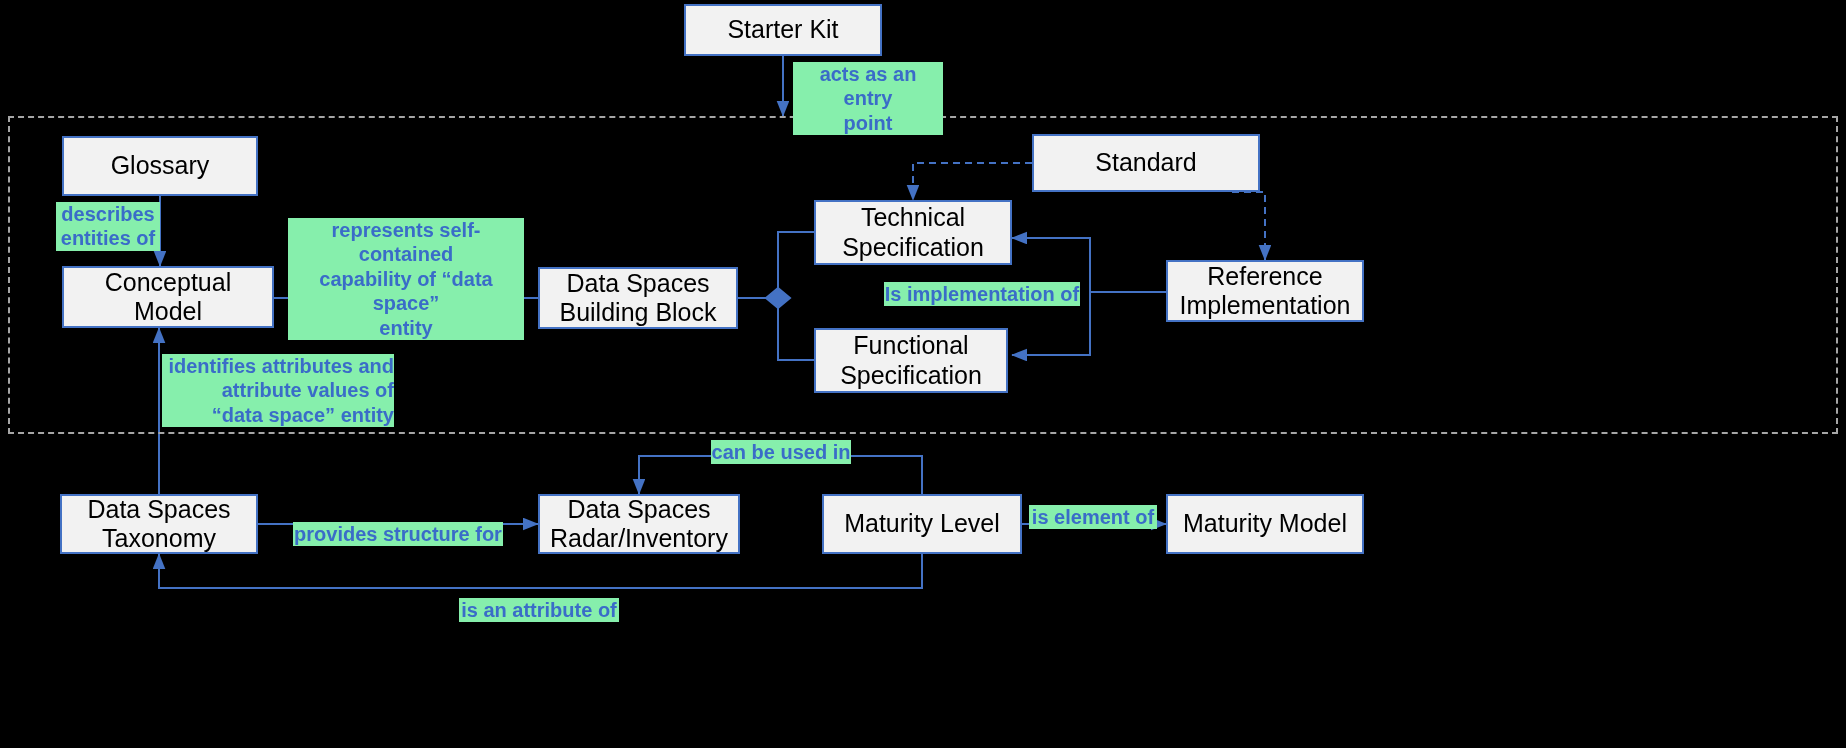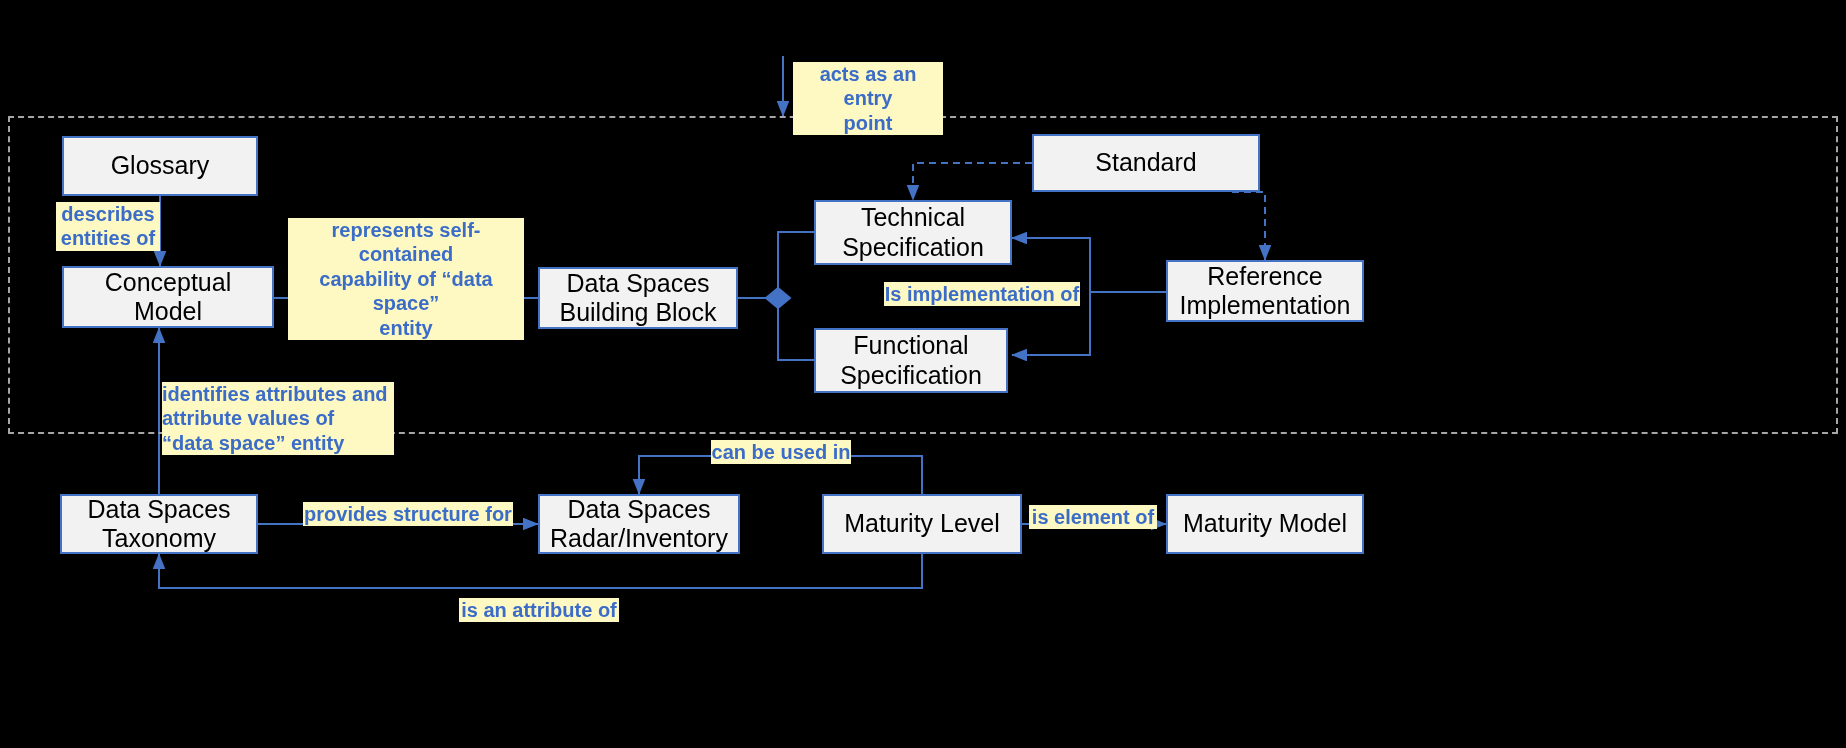--- a/index.html
+++ b/index.html
@@ -40,24 +40,24 @@
   }
   .edge-label {
     position: absolute;
     color: #3a6cc8;
     font-size: 20px;
     font-weight: bold;
     line-height: 1.22;
     font-family: "Liberation Sans", sans-serif;
     white-space: pre-line;
     z-index: 4;
-    background: #fef9c3;
+    background: #86efac;
   }
   .edge-label.ctr { text-align: center; }
-  .edge-label.lft { text-align: left; margin-top: 28px; }
+  .edge-label.lft { text-align: right; }
   .group-frame {
     position: absolute;
     box-sizing: border-box;
     border: 2px dashed #a6a6a6;
     z-index: 1;
     background: transparent;
   }
 </style>
 </head>
 <body>
@@ -106,20 +106,21 @@
     <g stroke="#4472c4" fill="none" stroke-width="2" stroke-dasharray="7,5">
 
       <path d="M1032,163 L913,163 L913,200" marker-end="url(#ahd)"></path>
 
       <path d="M1232,192 L1265,192 L1265,260" marker-end="url(#ahd)"></path>
     </g>
   </svg>
 
   <div class="group-frame" style="left: 8px; top: 116px; width: 1830px; height: 318px;"></div>
 
+  <div class="node" style="left:684px;top:4px;width:198px;height:52px;">Starter Kit</div>
   <div class="node" style="left:62px;top:136px;width:196px;height:60px;">Glossary</div>
   <div class="node" style="left:1032px;top:134px;width:228px;height:58px;">Standard</div>
   <div class="node" style="left:62px;top:266px;width:212px;height:62px;">Conceptual
 Model</div>
   <div class="node" style="left:538px;top:267px;width:200px;height:62px;">Data Spaces
 Building Block</div>
   <div class="node" style="left:814px;top:200px;width:198px;height:65px;">Technical
 Specification</div>
   <div class="node" style="left:814px;top:328px;width:194px;height:65px;">Functional
 Specification</div>
@@ -137,17 +138,17 @@
   <div class="edge-label ctr" style="left:56px;top:202px;width:104px;">describes
 entities of</div>
   <div class="edge-label ctr" style="left:288px;top:218px;width:236px;">represents self-contained
 capability of “data space”
 entity</div>
   <div class="edge-label lft" style="left:162px;top:354px;width:232px;">identifies attributes and
 attribute values of
 “data space” entity</div>
   <div class="edge-label ctr" style="left:884px;top:282px;width:196px;">Is implementation of</div>
   <div class="edge-label ctr" style="left:711px;top:440px;width:140px;text-align:center;">can be used in</div>
-  <div class="edge-label ctr" style="left:293px;top:502px;width:210px;margin-left:10px;">provides structure for</div>
+  <div class="edge-label ctr" style="left:293px;top:522px;width:210px;">provides structure for</div>
   <div class="edge-label ctr" style="left:1029px;top:505px;width:128px;">is element of</div>
   <div class="edge-label ctr" style="left:459px;top:598px;width:160px;">is an attribute of</div>
 
 </div>
 
 </body></html>

